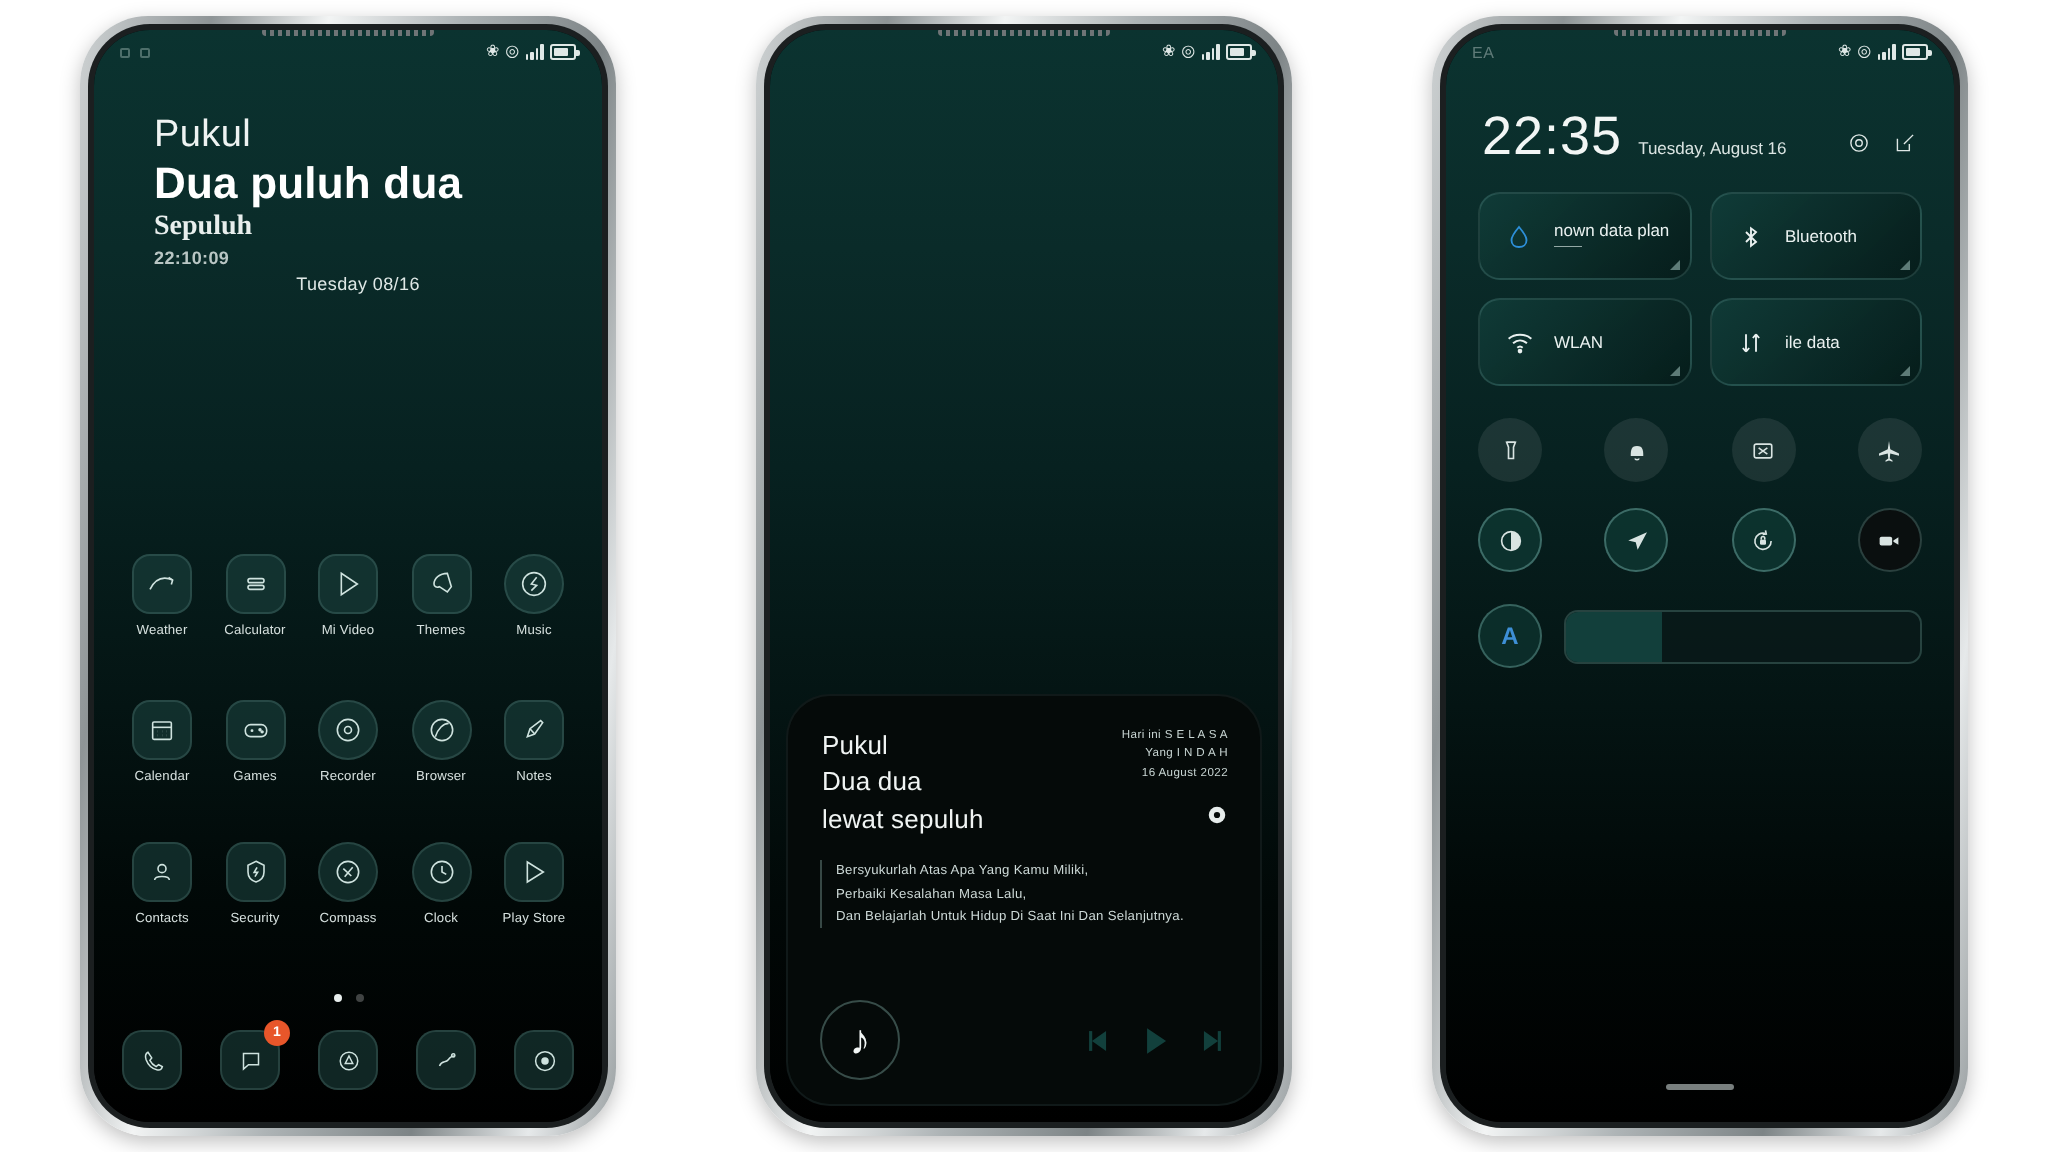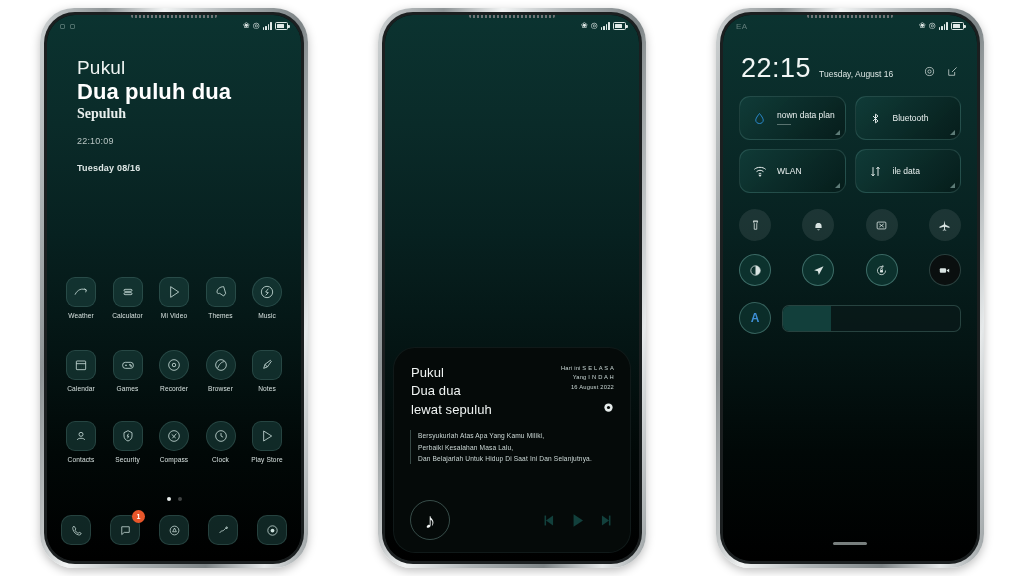--- a/index.html
+++ b/index.html
@@ -60,22 +60,22 @@
   .batt { width:13px;height:8px;border:1px solid #dfe8e6;border-radius:1.5px;position:relative;padding:1px; }
   .batt::after{content:"";position:absolute;right:-2.5px;top:2px;width:1.5px;height:3px;background:#dfe8e6;border-radius:0 1px 1px 0;}
   .batt i{display:block;height:100%;width:78%;background:#dfe8e6;border-radius:.5px;}
   .sb-label { font-size:8px; color:#c7d4d2; letter-spacing:.3px; }
 
   
   .clockw { position:absolute; top:42px; left:30px; right:20px; z-index:3; }
   .cw-l1 { font-size:19px; color:#eef3f2; letter-spacing:.2px; line-height:1.15; }
   .cw-l2 { font-size:22px; font-weight:700; color:#ffffff; letter-spacing:.1px; line-height:1.15; }
   .cw-l3 { font-size:14px; font-weight:700; color:#e8eeed; line-height:1.4;font-family:Liberation Serif, serif; }
-  .cw-time { font-size:9px; color:#b9c6c4; margin-top:12px; letter-spacing:.2px;}
-  .cw-date { font-size:9px; font-weight:700; color:#dfe8e6; margin-top:17px; letter-spacing:.2px;}
+  .cw-time { font-size:9px; color:#b9c6c4; margin-top:0; letter-spacing:.2px;font-weight:bold;}
+  .cw-date { font-size:9px; font-weight:400; color:#dfe8e6; margin-top:3px; letter-spacing:.2px;text-align:center;}
 
   .grid { position:absolute; left:14px; right:14px; z-index:3; display:flex; justify-content:space-between; }
   .row1 { top:262px; } .row2 { top:335px; } .row3 { top:406px; }
   .app { width:40px; display:flex; flex-direction:column; align-items:center; gap:5px; }
   .app-tile {
     width:30px;height:30px;border-radius:9px;
     background: rgba(30,70,66,.55);
     border:1px solid rgba(150,200,193,.17);
     display:flex;align-items:center;justify-content:center;
   }
@@ -488,21 +488,21 @@
                 <i></i>
               </span>
             <span class="batt">
                 <i></i>
               </span>
           </div>
         </div>
 
         <div class="qs">
           <div class="qs-head">
-            <div class="qs-time">22:15</div>
+            <div class="qs-time">22:35</div>
             <div class="qs-date">Tuesday, August 16</div>
             <div class="qs-head-icons">
               <svg viewBox="0 0 24 24">
                   <circle cx="12" cy="12" r="7.5"></circle>
                   <circle cx="12" cy="12" r="3"></circle>
                 </svg>
               <svg viewBox="0 0 24 24">
                   <path d="M5 8 V19 H16 V13"></path>
                   <path d="M11 13 L19.5 4.5"></path>
                 </svg>

